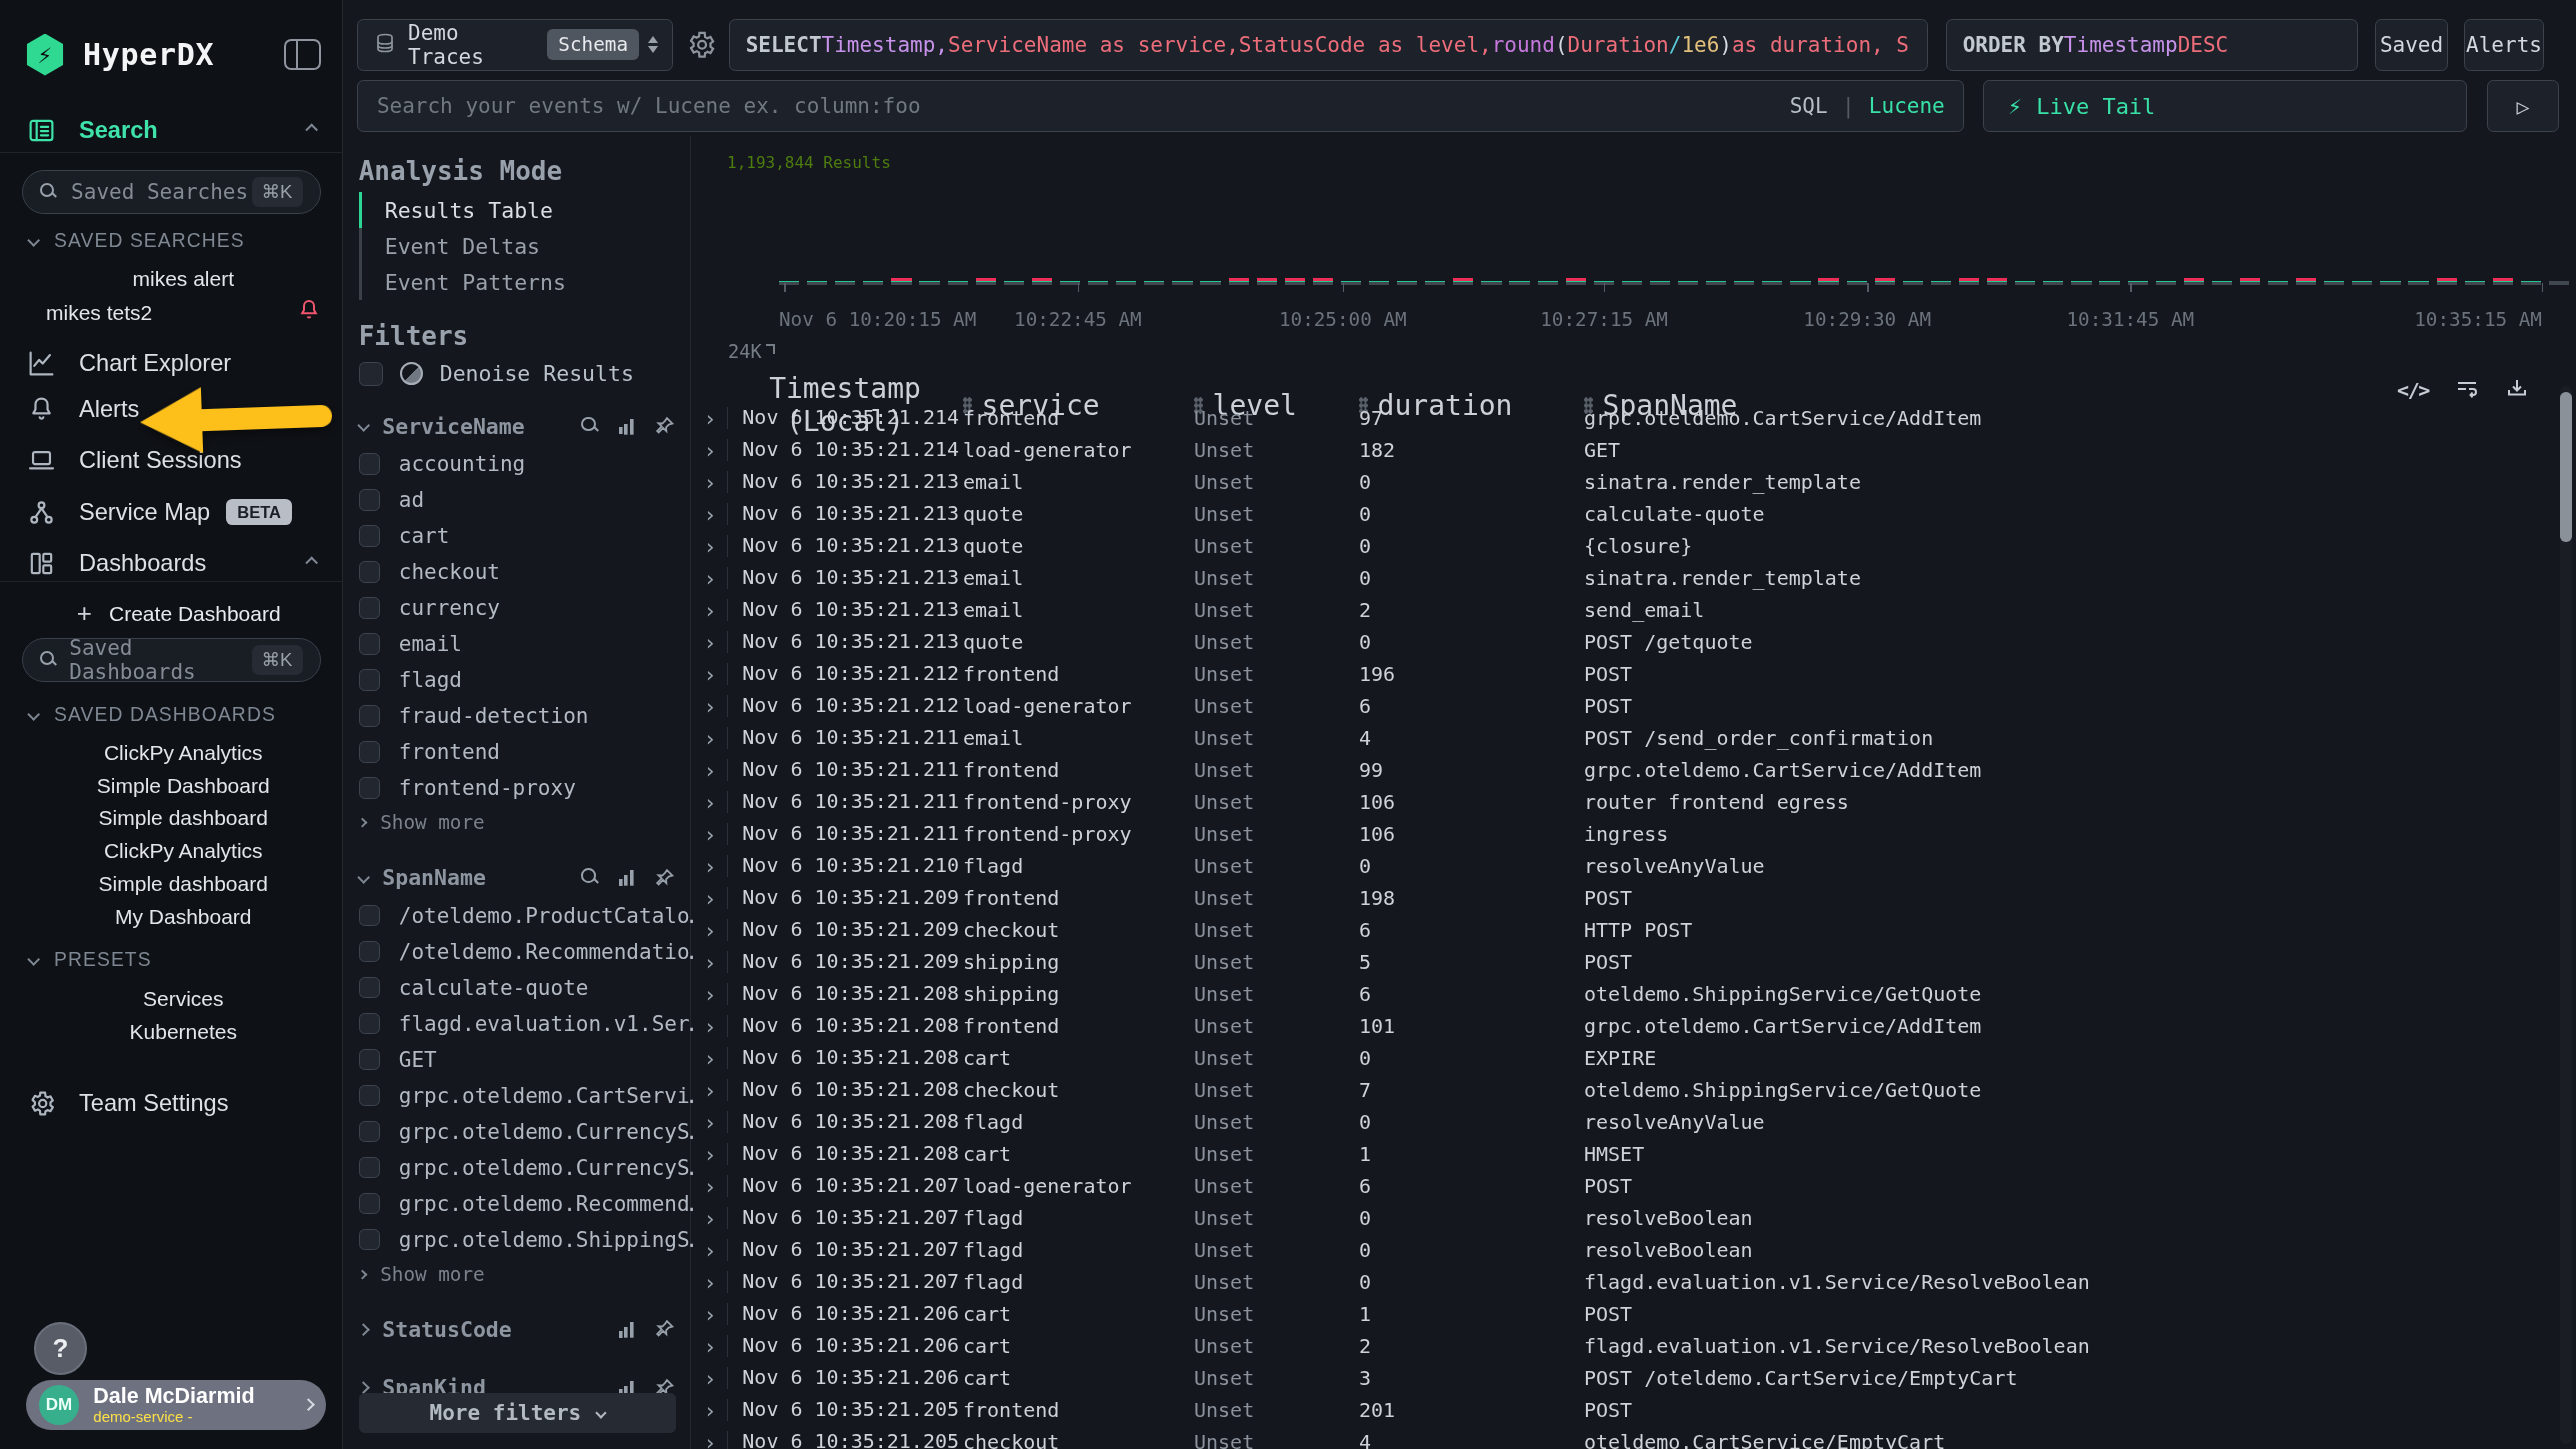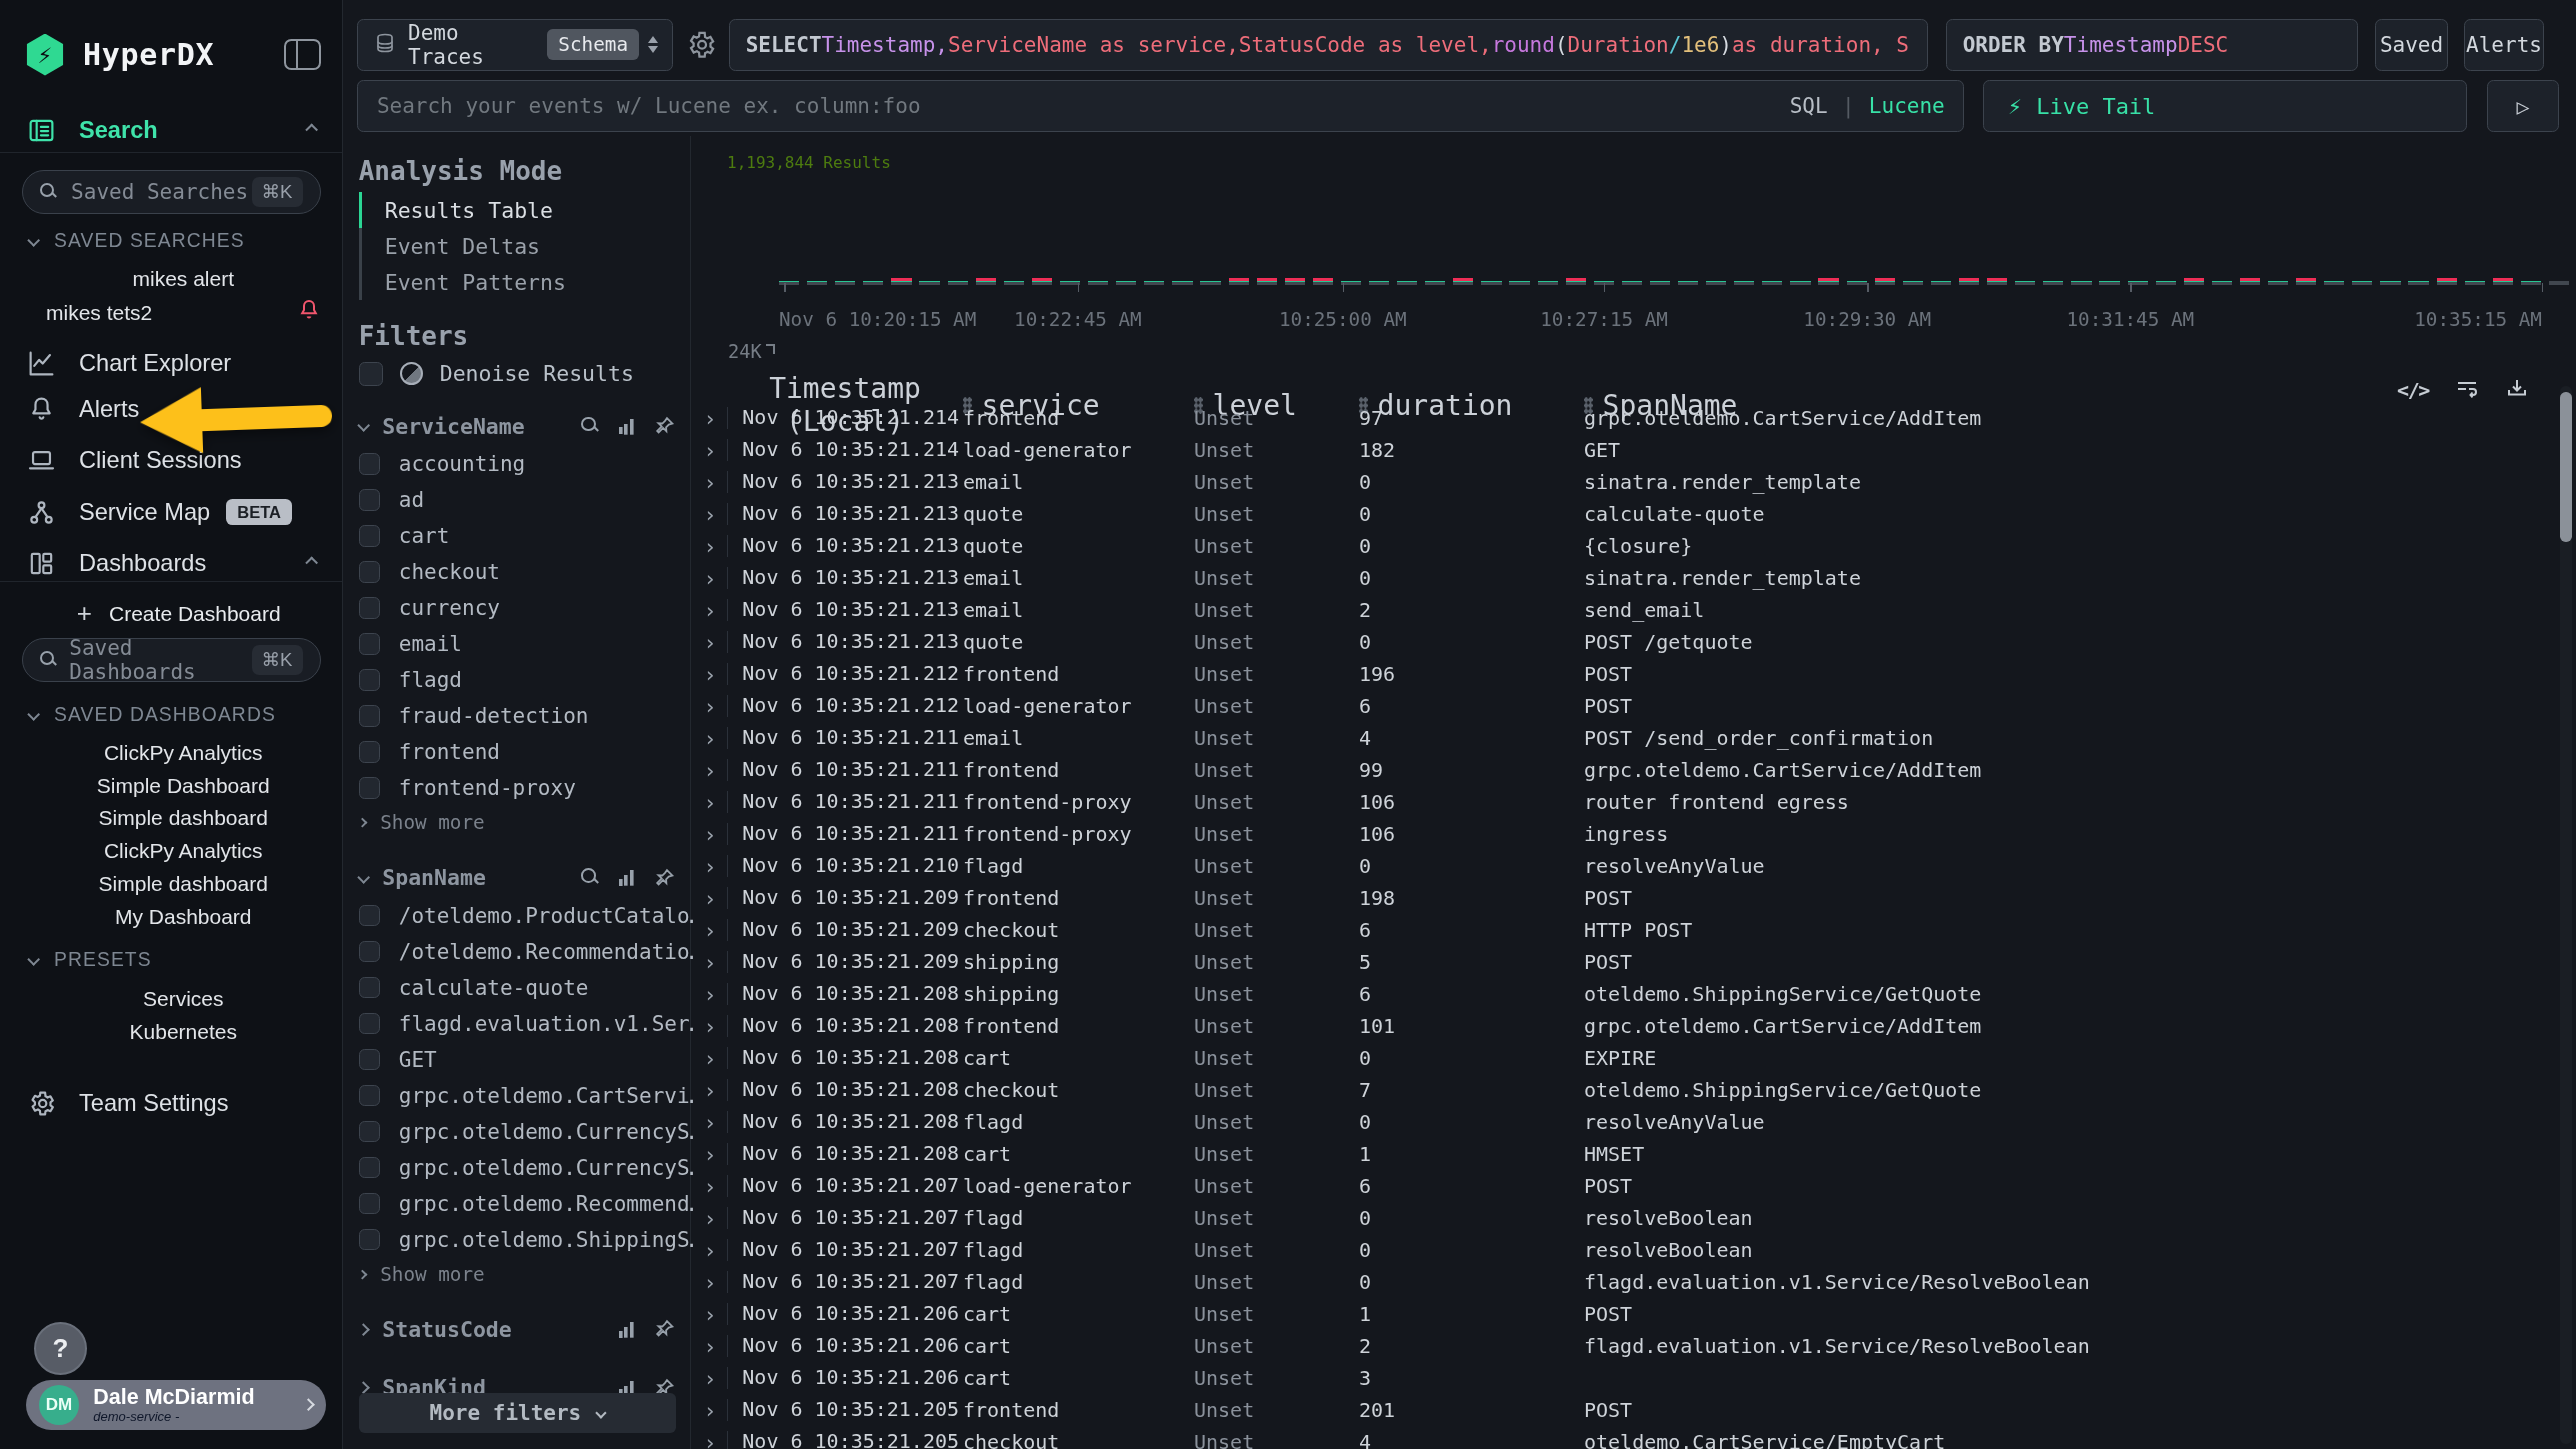--- a/index.html
+++ b/index.html
@@ -30,21 +30,21 @@
   .chev { display:inline-block; width:9.3px; height:9.3px; border-right:2.1px solid #7e8792; border-bottom:2.1px solid #7e8792; }
   .chev.down { transform:rotate(45deg); }
   .chev.up { transform:rotate(-135deg); }
   .chev.right { transform:rotate(-45deg); }
   .bell-red { margin-left:auto; }
   .help-fab { position:absolute; left:34px; top:1322px; width:53px; height:53px; border-radius:50%; background:#575c66; border:2.9px solid #6a707b; color:#eceef1; font-family:"Liberation Sans",sans-serif; font-size:26px; font-weight:bold; display:flex; align-items:center; justify-content:center; }
   .user-card { position:absolute; left:26px; right:15.7px; top:1380px; height:50px; background:#6e7280; border-radius:27px; display:flex; align-items:center; padding:0 13px; }
   .avatar { width:40px; height:40px; border-radius:50%; background:#37ae8c; color:#eafff6; font-family:"Liberation Sans",sans-serif; font-weight:bold; font-size:17px; display:flex; align-items:center; justify-content:center; }
   .user-meta { margin-left:14.3px; font-family:"Liberation Sans",sans-serif; }
   .user-name { font-size:21.5px; font-weight:bold; color:#ffffff; line-height:1.1; }
-  .user-sub { font-size:13px; color:#0f172a;font-style:italic; }
+  .user-sub { font-size:15px; color:#fde047; }
   .user-card .chev { margin-left:auto; border-color:#d6dae0; }
   .arrow-callout { position:absolute; left:140px; top:386px; width:192px; height:66px; z-index:9; filter:drop-shadow(0 4.3px 5.7px rgba(0,0,0,.45)); transform:rotate(-2deg); }
   .arrow-head { position:absolute; left:0; top:0; width:0; height:0; border-top:33px solid transparent; border-bottom:33px solid transparent; border-right:62px solid #fdc01a; }
   .arrow-body { position:absolute; left:57px; top:22px; width:135px; height:21.5px; background:#fdc01a; border-radius:0 10.7px 10.7px 0; }
 
   
   .topbar { position:absolute; left:343px; top:0; right:0; height:136px; background:#14171d; }
   .box { position:absolute; background:#1d222a; border:1.4px solid #3c434d; border-radius:6.4px; display:flex; align-items:center; }
   .src-box { left:14.3px; top:18.6px; width:316px; height:52px; padding:0 14.3px; }
   .src-label { font-size:21px; color:#d3d8de; margin-left:11.4px; }
@@ -1087,20 +1087,21 @@
           <div class="lvl cell">Unset</div>
           <div class="cell">2</div>
           <div class="cell">flagd.evaluation.v1.Service/ResolveBoolean</div>
         </div>
         <div class="trow">
           <div class="rchev">›</div>
           <div class="ts cell">Nov 6 10:35:21.206 AM</div>
           <div class="cell">cart</div>
           <div class="lvl cell">Unset</div>
           <div class="cell">3</div>
+          <div class="cell">POST /oteldemo.CartService/EmptyCart</div>
         </div>
         <div class="trow">
           <div class="rchev">›</div>
           <div class="ts cell">Nov 6 10:35:21.205 AM</div>
           <div class="cell">frontend</div>
           <div class="lvl cell">Unset</div>
           <div class="cell">201</div>
           <div class="cell">POST</div>
         </div>
         <div class="trow">

